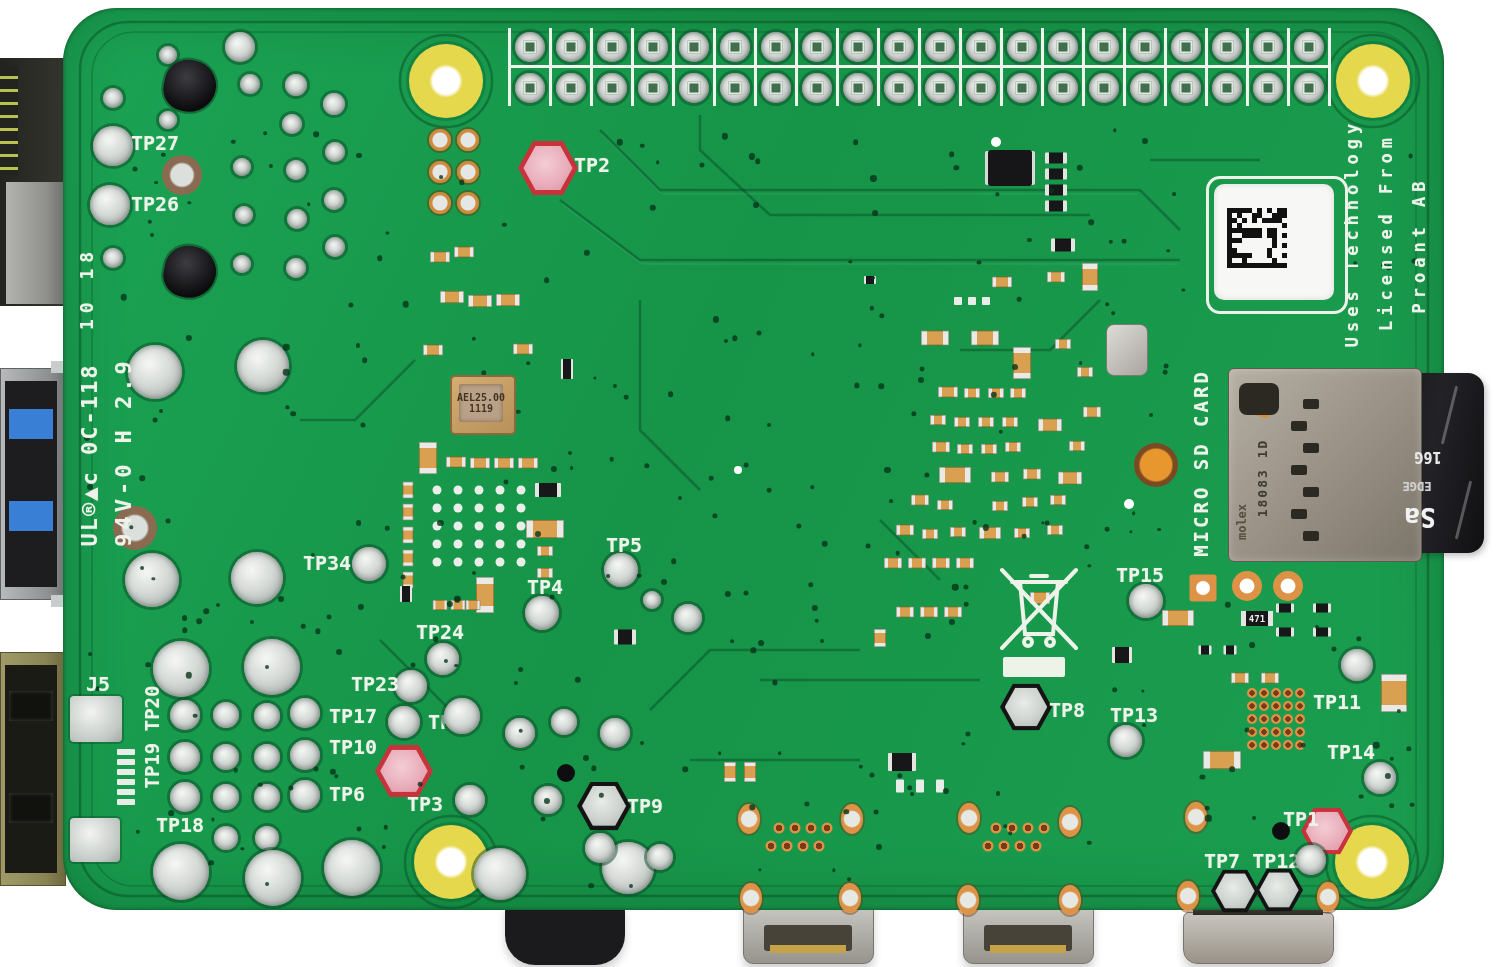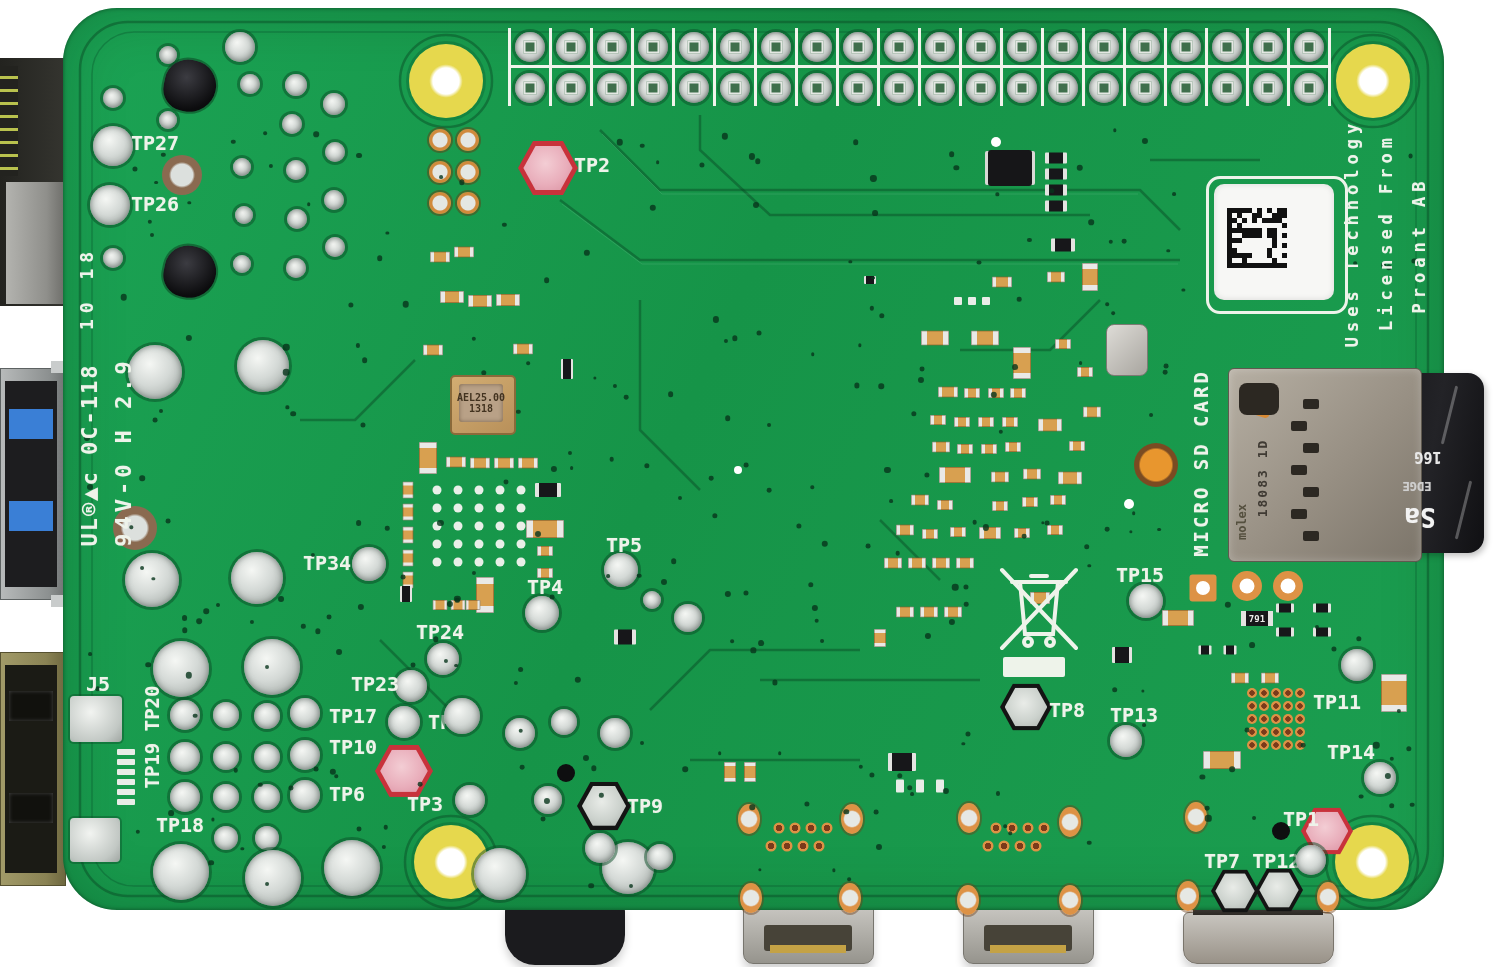--- a/index.html
+++ b/index.html
@@ -1006,28 +1006,28 @@
           <rect x="45" y="55" width="5" height="5"></rect>
           <rect x="50" y="55" width="5" height="5"></rect>
           <rect x="55" y="55" width="5" height="5"></rect>
         </g>
       </svg>
     <div class="silk rot-ccw" style="left:1311px;top:251px;font-size:18px;color:#222;text-shadow:none;">30/04</div>
 
     <div id="crystal">
       <div class="plate">
         <div>AEL25.00</div>
-        <div>1318</div>
+        <div>1119</div>
       </div>
     </div>
     <div id="metal-can"></div>
     <div id="soic"></div>
     <div class="silk rot-ccw" style="left:1010px;top:168px;font-size:9px;color:#cfcfcf;text-shadow:none;letter-spacing:1px;">UK SM</div>
     <div id="res471">
-      <span>791</span>
+      <span>471</span>
     </div>
     <div class="orange-big"></div>
 
     <svg id="weee" width="82" height="104" viewBox="0 0 82 104">
       <g fill="none" stroke="#eef3ea" stroke-width="4" stroke-linecap="round">
         <path d="M22,26 h38 l-5,52 h-28 z"></path>
         <path d="M14,26 h54"></path>
         <path d="M33,20 h16"></path>
         <circle cx="30" cy="86" r="4"></circle>
           <circle cx="52" cy="86" r="4"></circle>

